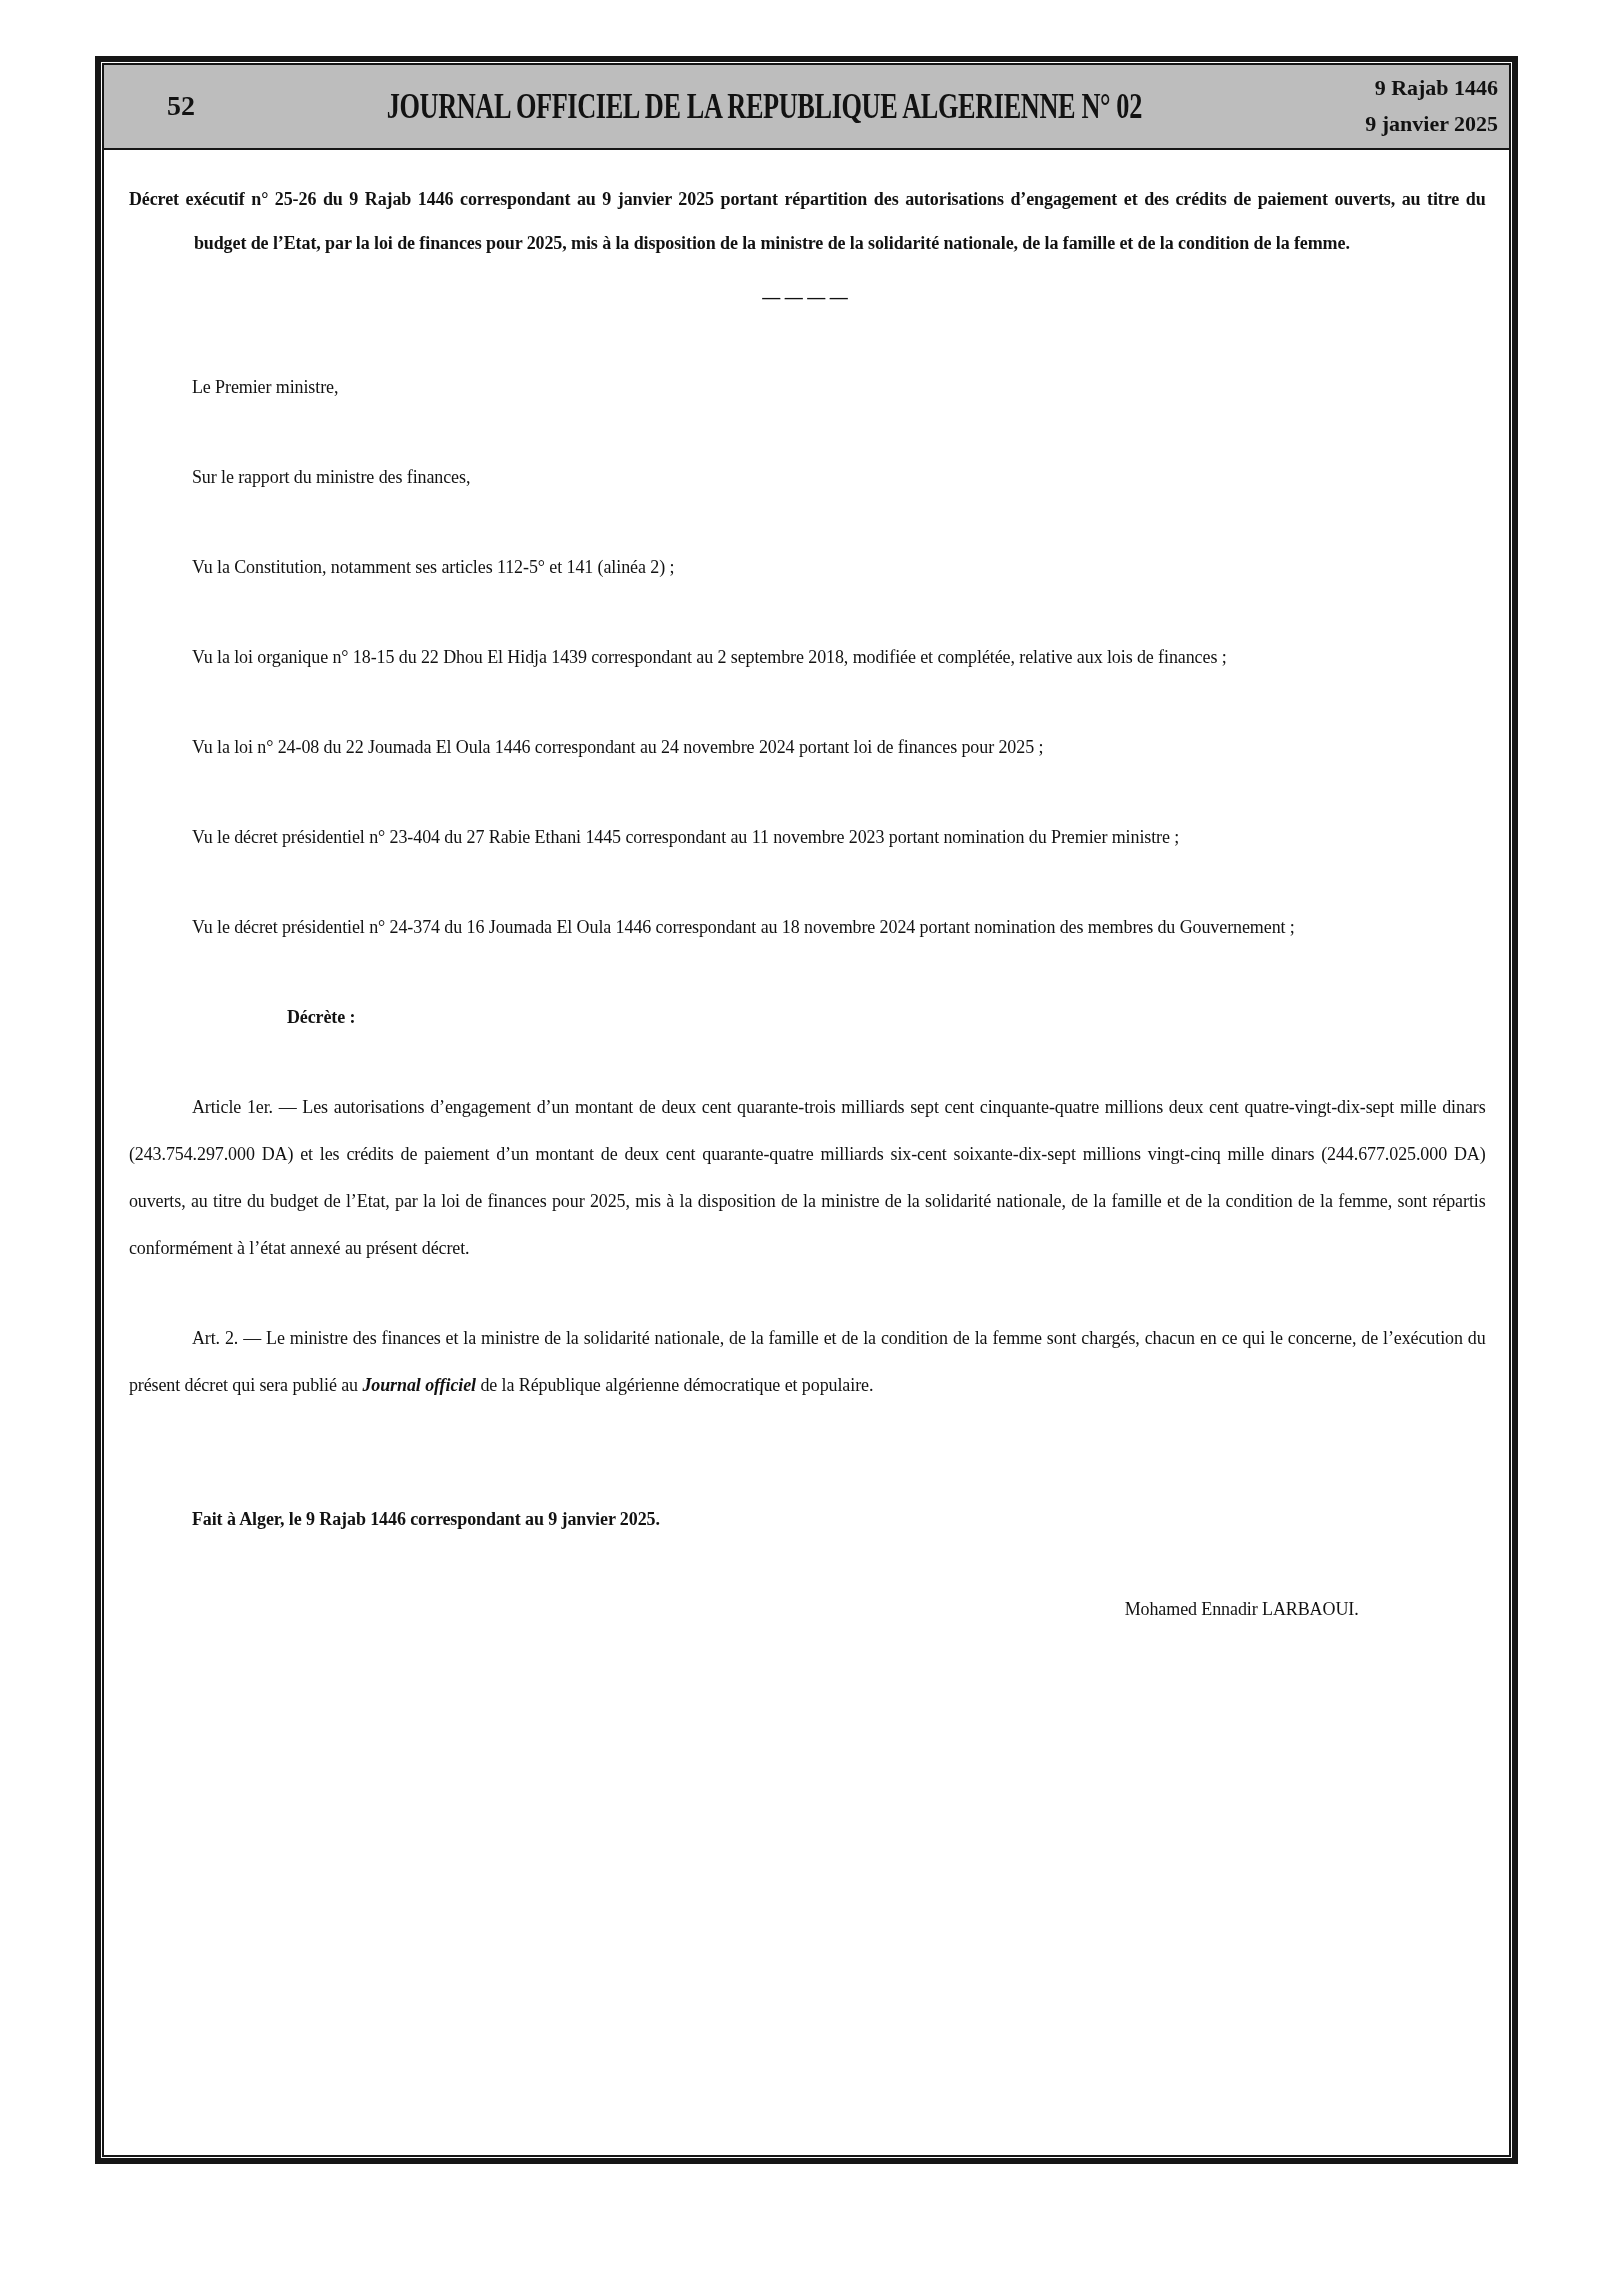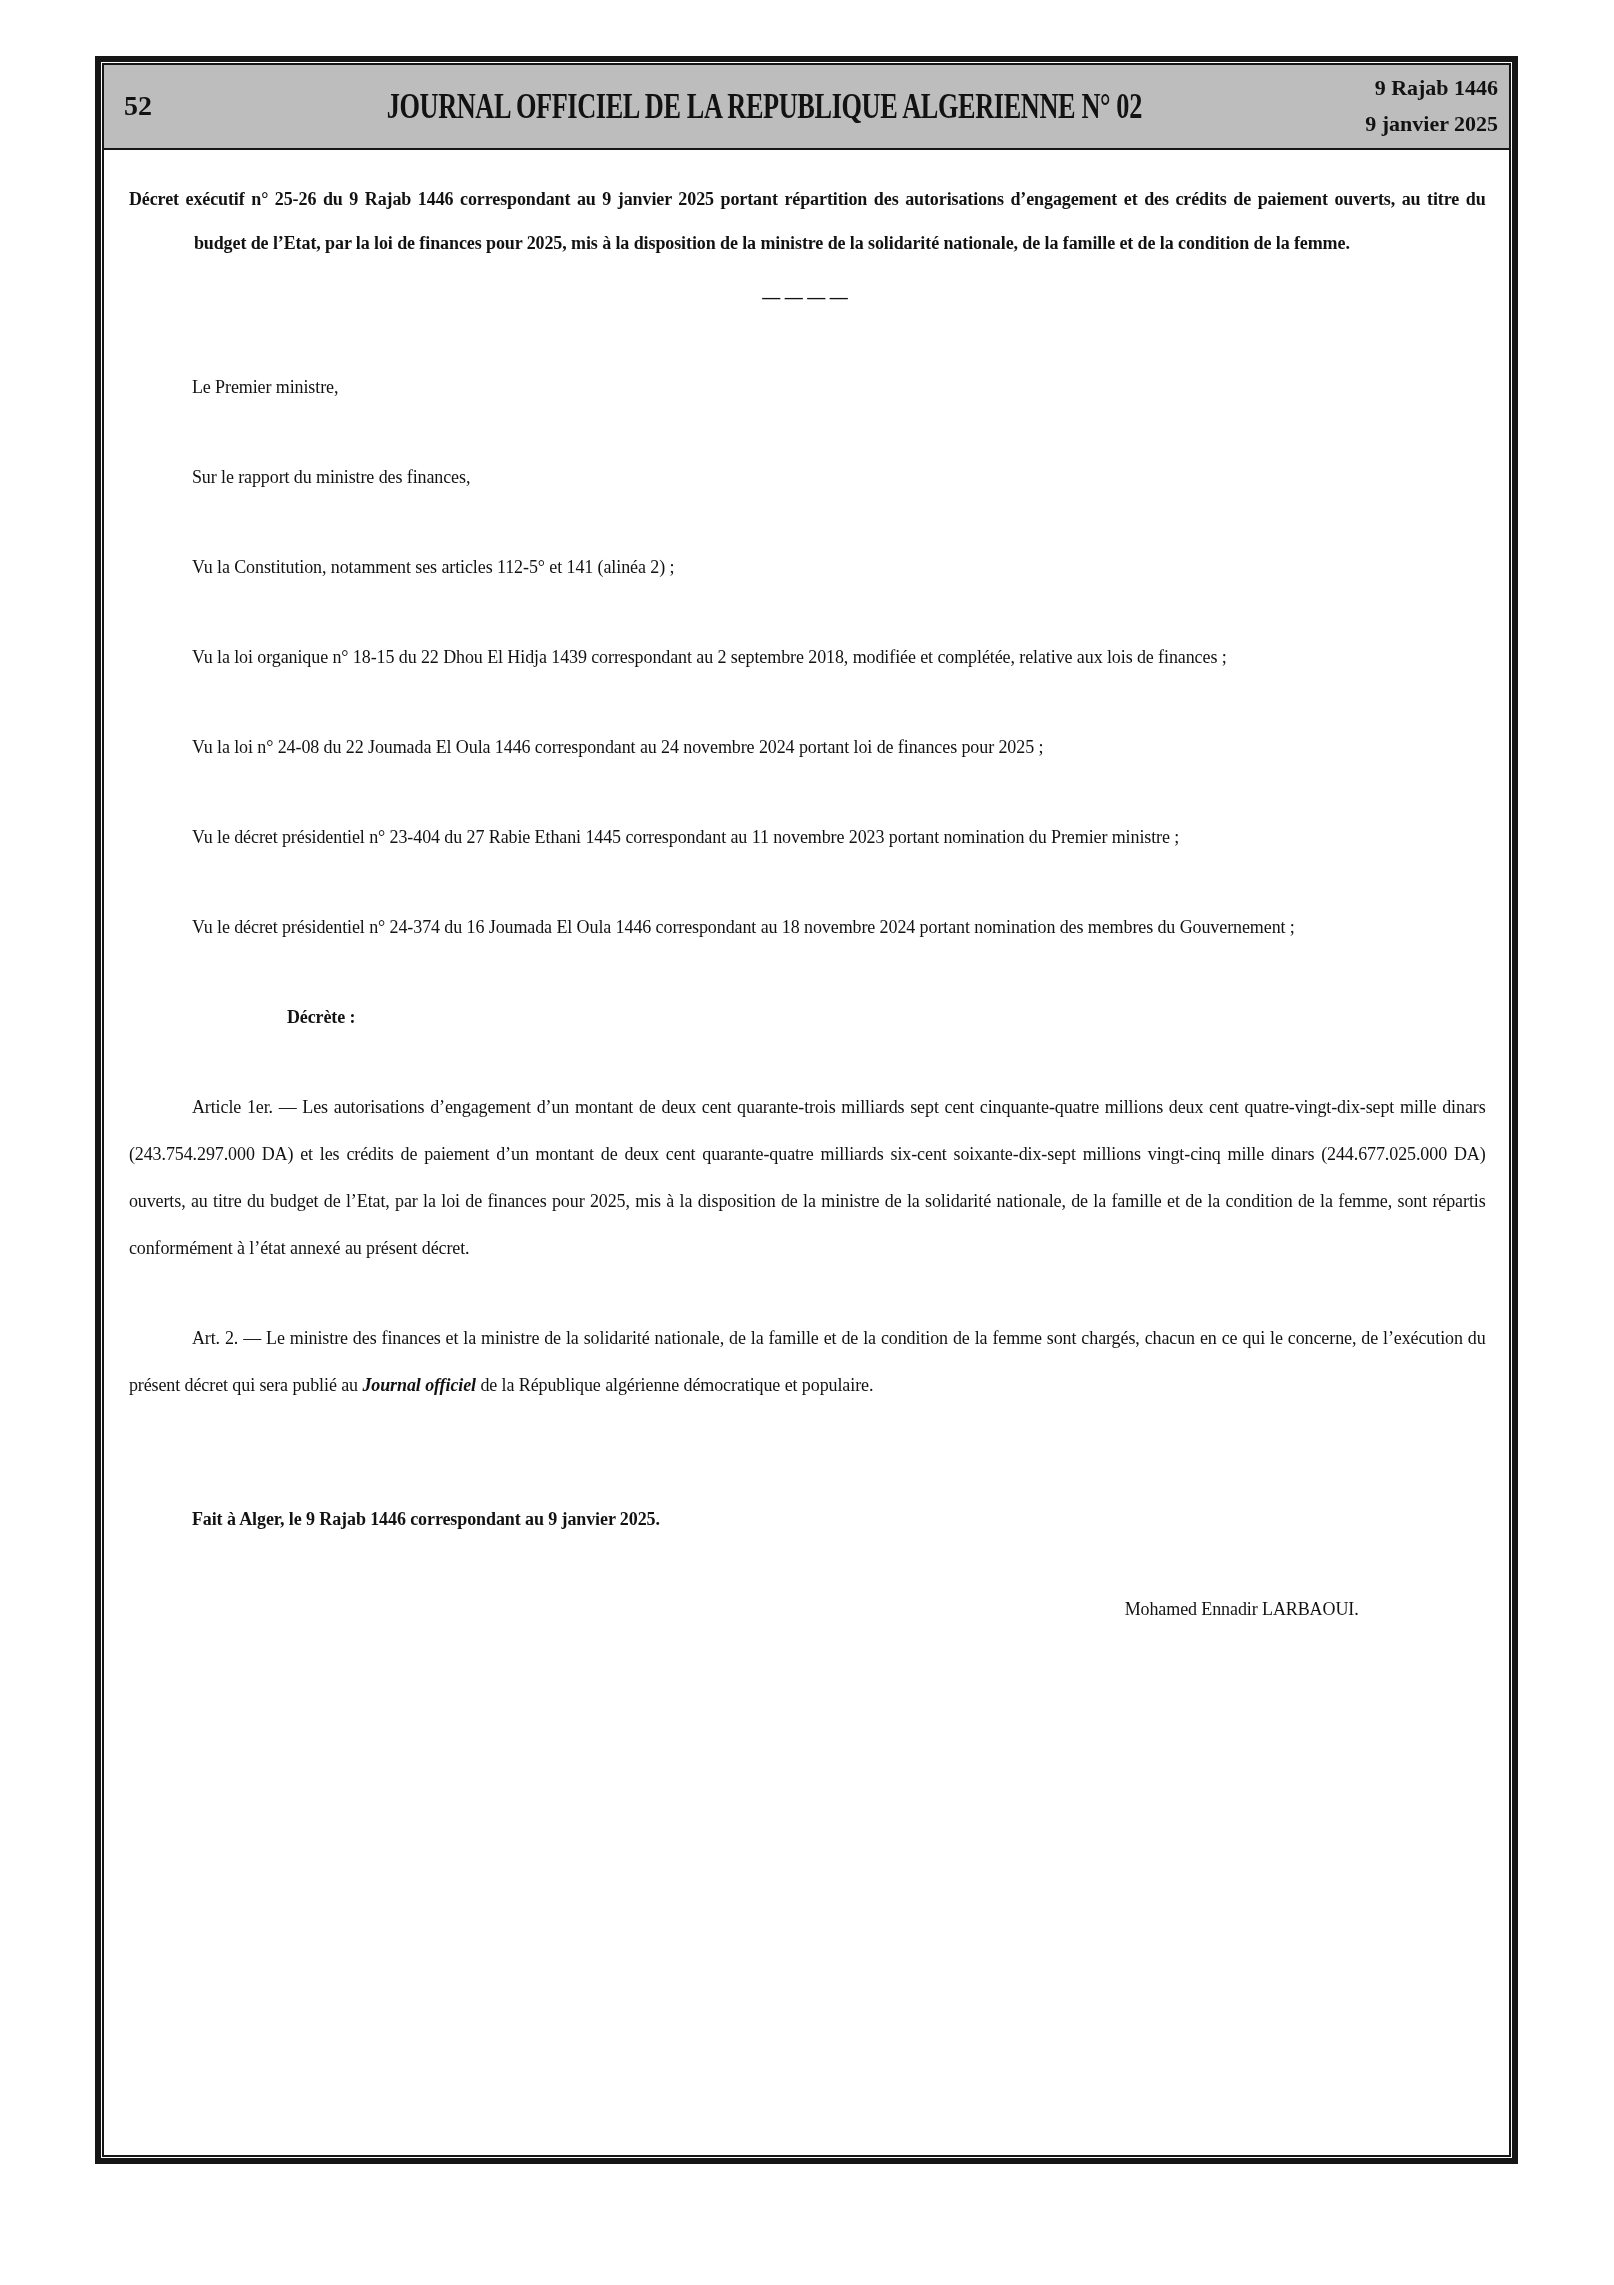--- a/index.html
+++ b/index.html
@@ -35,23 +35,24 @@
   .masthead {
     height: 85px;
     flex: 0 0 85px;
     background: #bdbdbd;
     border-bottom: 2.7px solid #161616;
     display: flex;
     align-items: center;
   }
   .masthead-left {
     flex: 0 0 118px;
-    padding-left: 20px;
+    padding-left: 36px;
     font-size: 28px;
     font-weight: 700;
+    text-align: center;
   }
   .masthead-center {
     flex: 1;
     text-align: right;
     white-space: nowrap;
   }
   .masthead-center .journal-title {
     display: inline-block;
     font-size: 36px;
     font-weight: 700;

